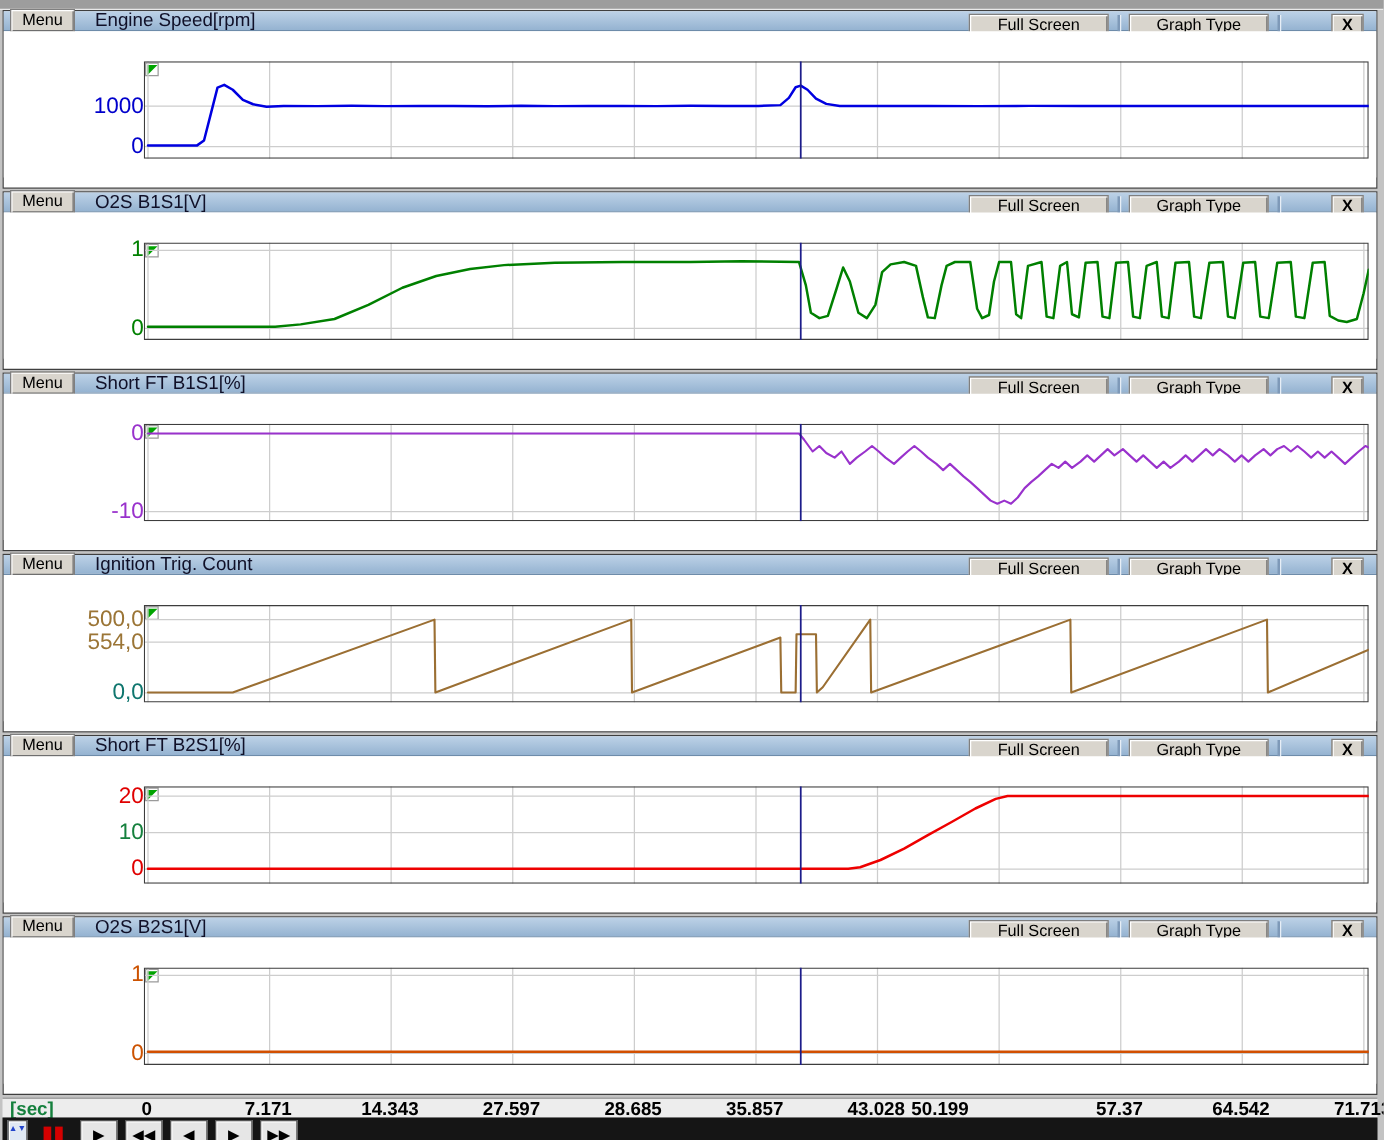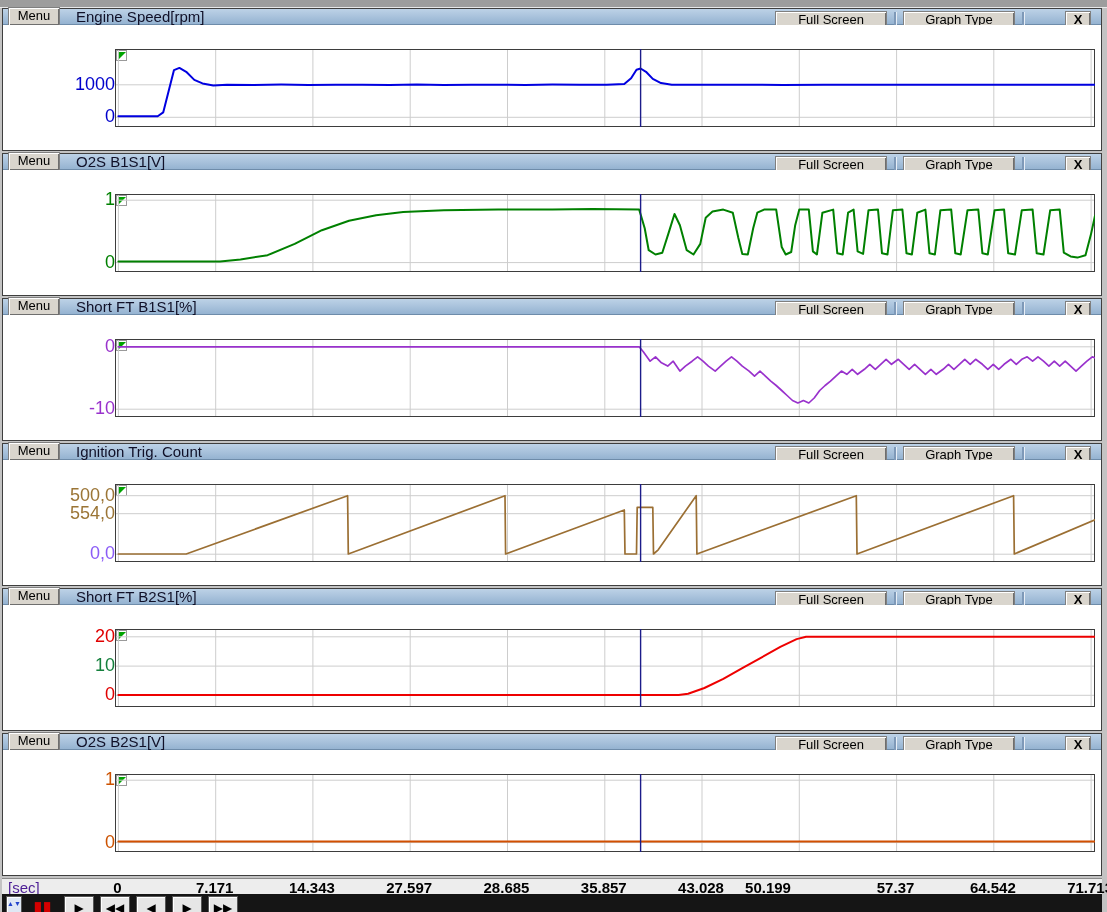--- a/index.html
+++ b/index.html
@@ -18,21 +18,21 @@
   .x-btn{width:26px;font-weight:bold}
   .sep{width:2px;height:17px;background:#7e99b8;box-shadow:1px 0 0 #e7eef6;margin:0 7px}
   .spacer{width:34px;height:1px}
   .body{position:relative;height:117px;background:#fff}
   .ylab{position:absolute;left:20px;width:92px;text-align:right;font-size:18px;line-height:17px;white-space:nowrap}
   svg.plot{position:absolute}
   .marker{position:absolute;left:113px;top:25px;width:11px;height:11px;background:#fff;border:1px solid #9a9a9a}
   .marker:before{content:"";position:absolute;left:1px;top:1px;width:0;height:0;
                  border-top:8px solid #00a400;border-right:8px solid transparent}
   #time-axis{position:relative;width:1100px;height:16px;margin-left:2px;background:#ededed;border-top:1px solid #8a8a8a}
-  .sec-label{position:absolute;left:6px;top:0;font-size:15px;font-weight:normal;color:#4c1d95}
+  .sec-label{position:absolute;left:6px;top:0;font-size:15px;font-weight:bold;color:#15803d}
   .tick-label{position:absolute;top:0;transform:translateX(-50%);font-size:15px;font-weight:bold;color:#000;white-space:nowrap}
   #toolbar{position:relative;width:1100px;height:26px;margin-left:2px;background:#151515;display:flex;align-items:flex-start;padding:2px 0 0 4px;gap:6px;overflow:hidden}
   .tbtn{height:24px;min-width:30px;background:#e6e6e6;border:1px solid #555;box-shadow:inset 1px 1px 0 #fff;
         font-size:12px;line-height:22px;text-align:center;color:#000;user-select:none}
   .tbtn.spinner{min-width:16px;width:16px;background:#dfe8f4;color:#2244cc;font-size:7px;line-height:9px;padding-top:2px}
   .tbtn.pause{background:transparent;border:none;box-shadow:none;color:#d40000;font-weight:bold;font-size:15px;letter-spacing:1px}
 </style>
 </head>
 <body>
 
@@ -163,21 +163,21 @@
           <div class="btn gt-btn">Graph Type</div>
           <div class="sep"></div>
           <div class="spacer"></div>
           <div class="btn x-btn">X</div>
         </div>
       </div>
       <div class="body">
         <div class="marker"></div>
       <div class="ylab" style="color: rgb(155, 117, 54); top: 26.6963px;">500,0</div>
           <div class="ylab" style="color: rgb(155, 117, 54); top: 44.6795px;">554,0</div>
-          <div class="ylab" style="color: #8b5cf6; top: 85.1781px;">0,0</div>
+          <div class="ylab" style="color: #0f766e; top: 85.1781px;">0,0</div>
           <svg width="980" height="78" class="plot" style="left: 112px; top: 24px;">
             <line x1="3.4" y1="0" x2="3.4" y2="78" stroke="#cdcdcd" stroke-width="1"></line>
             <line x1="100.7" y1="0" x2="100.7" y2="78" stroke="#cdcdcd" stroke-width="1"></line>
             <line x1="197.9" y1="0" x2="197.9" y2="78" stroke="#cdcdcd" stroke-width="1"></line>
             <line x1="295.2" y1="0" x2="295.2" y2="78" stroke="#cdcdcd" stroke-width="1"></line>
             <line x1="392.5" y1="0" x2="392.5" y2="78" stroke="#cdcdcd" stroke-width="1"></line>
             <line x1="489.8" y1="0" x2="489.8" y2="78" stroke="#cdcdcd" stroke-width="1"></line>
             <line x1="587.0" y1="0" x2="587.0" y2="78" stroke="#cdcdcd" stroke-width="1"></line>
             <line x1="684.3" y1="0" x2="684.3" y2="78" stroke="#cdcdcd" stroke-width="1"></line>
             <line x1="781.6" y1="0" x2="781.6" y2="78" stroke="#cdcdcd" stroke-width="1"></line>
@@ -274,21 +274,21 @@
 
   <div id="time-axis">
     <span class="sec-label">[sec]</span>
   <span class="tick-label" style="left: 115.391px;">0</span>
       <span class="tick-label" style="left: 212.659px;">7.171</span>
       <span class="tick-label" style="left: 309.94px;">14.343</span>
       <span class="tick-label" style="left: 407.207px;">27.597</span>
       <span class="tick-label" style="left: 504.475px;">28.685</span>
       <span class="tick-label" style="left: 601.756px;">35.857</span>
       <span class="tick-label" style="left: 699.023px;">43.028</span>
-      <span class="tick-label" style="left: 766px;">50.199</span>
+      <span class="tick-label" style="left: 750px;">50.199</span>
       <span class="tick-label" style="left: 893.558px;">57.37</span>
       <span class="tick-label" style="left: 990.84px;">64.542</span>
       <span class="tick-label" style="left: 1088.11px;">71.713</span>
     </div>
 
   <div id="toolbar">
       <div class="tbtn spinner">▲▼</div>
       <div class="tbtn pause">▮▮</div>
       <div class="tbtn">▶</div>
       <div class="tbtn">◀◀</div>

